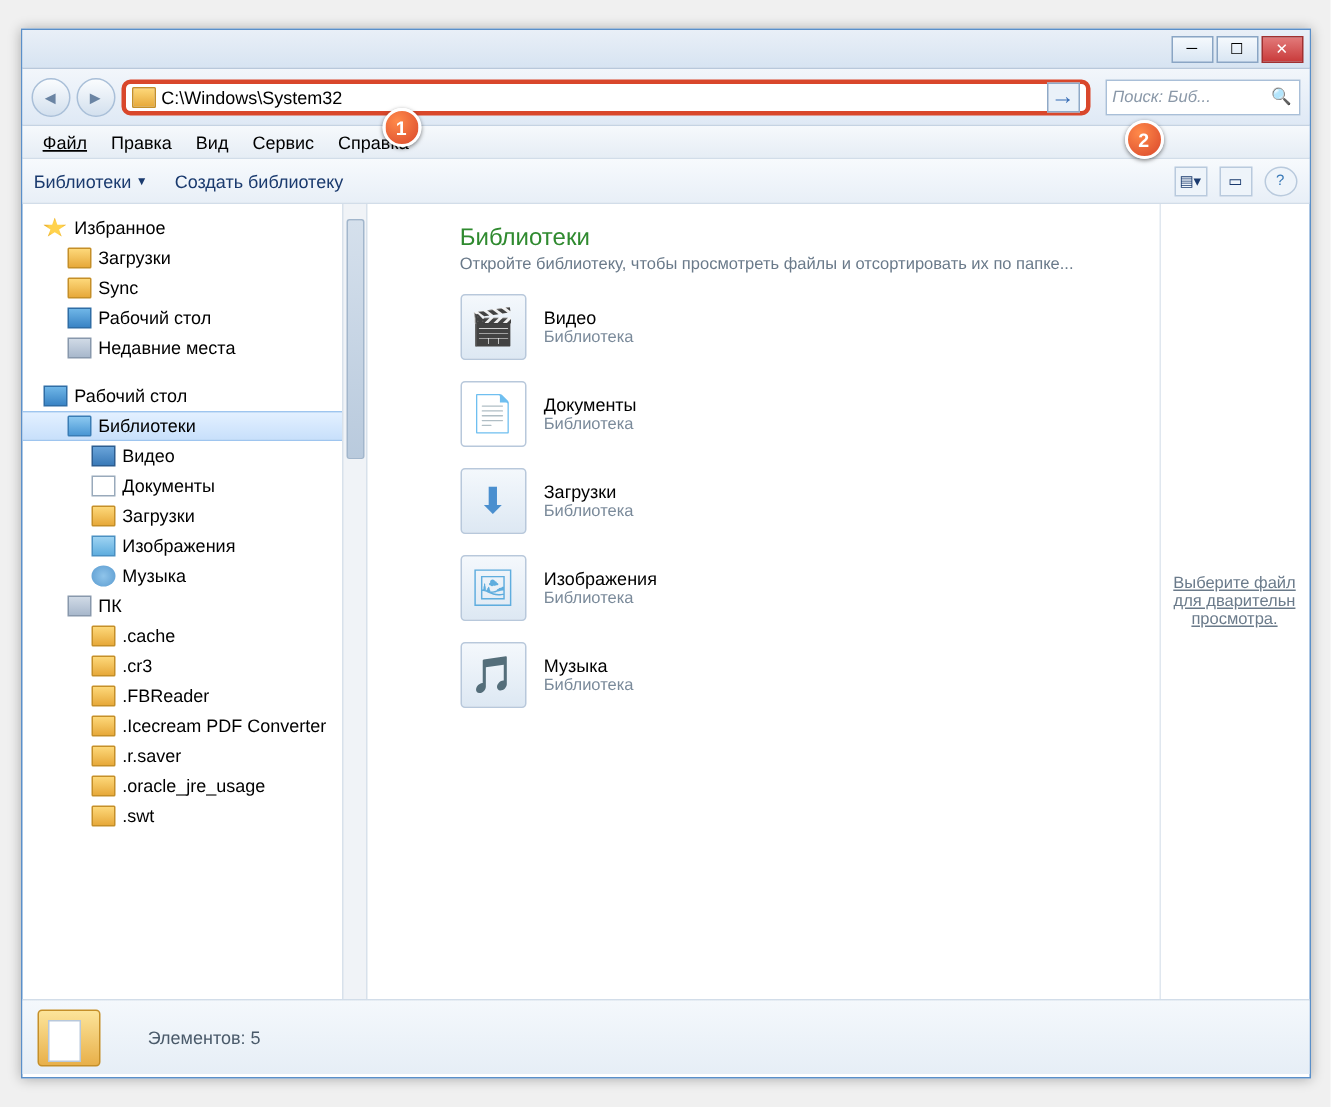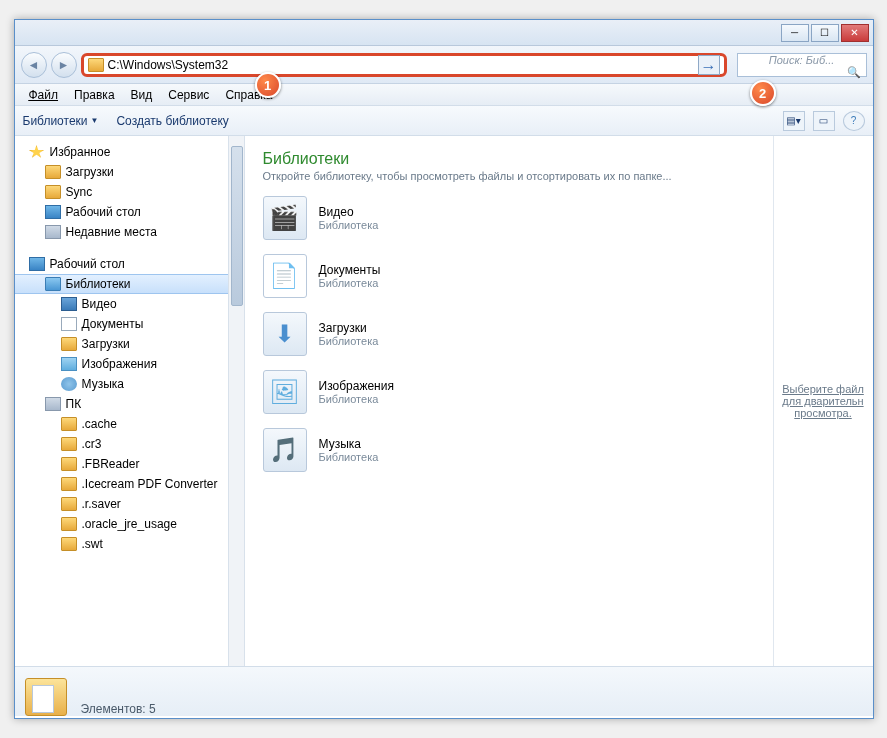--- a/index.html
+++ b/index.html
@@ -10,32 +10,32 @@
 .winbtn.close { background: linear-gradient(#e27a7a,#c93b3b); color: #fff; border-color: #a03030; }
 .navbar { height: 38px; background: linear-gradient(#f2f6fb,#dfe9f5); display: flex; align-items: center; padding: 0 6px; gap: 4px; border-bottom: 1px solid #c5d3e3; }
 .navbtn { width: 26px; height: 26px; border: 1px solid #a9bfd8; border-radius: 50%; background: linear-gradient(#fafcfe,#d3e0ee); display: flex; align-items: center; justify-content: center; font-size: 12px; color: #6a84a3; cursor: pointer; }
 .addr-wrap { flex: 1; height: 24px; border: 3px solid #d9472b; border-radius: 6px; background: #fff; display: flex; align-items: center; padding: 0 4px; position: relative; }
 .addr-icon { width: 16px; height: 14px; background: linear-gradient(#fdd87a,#e7a93a); border: 1px solid #c58f28; border-radius: 1px; margin-right: 4px; }
 .addr-input { flex: 1; border: none; outline: none; font-size: 12px; }
 .go-btn { width: 22px; height: 20px; border: 1px solid #8fa9c7; background: #eaf1f9; display: flex; align-items: center; justify-content: center; color: #3a6fb7; font-weight: bold; cursor: pointer; margin-left: 2px; }
 .callout { position: absolute; width: 26px; height: 26px; border-radius: 50%; background: radial-gradient(circle at 35% 30%,#ff8a4a,#d9472b); border: 2px solid #fff; box-shadow: 0 1px 3px rgba(0,0,0,.5); color: #fff; font-weight: bold; display: flex; align-items: center; justify-content: center; font-size: 13px; z-index: 20; }
 .callout.c1 { left: 240px; top: 52px; }
 .callout.c2 { left: 735px; top: 60px; }
-.search-wrap { width: 130px; height: 24px; border: 1px solid #a9bfd8; background: #fff; display: flex; align-items: center; padding: 0 4px; font-size: 11px; color: #8a98a8; font-style: italic; margin-left: 6px; flex-direction: column; }
+.search-wrap { width: 130px; height: 24px; border: 1px solid #a9bfd8; background: #fff; display: flex; align-items: center; padding: 0 4px; font-size: 11px; color: #8a98a8; font-style: italic; margin-left: 6px; }
 .search-wrap .mag { margin-left: auto; color: #4f79b4; font-style: normal; }
 .menubar { height: 22px; background: linear-gradient(#f6f9fc,#e6edf5); display: flex; align-items: center; padding: 0 6px; font-size: 12px; border-bottom: 1px solid #d2dde9; }
 .menuitem { padding: 2px 8px; cursor: pointer; text-decoration: underline; text-decoration-color: transparent; }
 .menuitem:first-child { text-decoration: underline; }
 .menuitem u { text-decoration: underline; margin-top: 36px; }
 .toolbar { height: 30px; background: linear-gradient(#f7fafd,#e8eff7); display: flex; align-items: center; padding: 0 8px; font-size: 12px; color: #1a3a6e; border-bottom: 1px solid #d2dde9; gap: 18px; }
 .tool { cursor: pointer; display: flex; align-items: center; gap: 3px; }
 .tool .caret { font-size: 8px; }
 .toolbar .right { margin-left: auto; display: flex; gap: 8px; align-items: center; }
 .viewbtn { width: 22px; height: 20px; border: 1px solid #b9cadd; background: #eef4fa; display: flex; align-items: center; justify-content: center; font-size: 10px; cursor: pointer; }
-.body { display: flex; height: 530px; }
+.body { display: flex; height: 530px; gap: 44px; }
 .sidebar { width: 230px; border-right: 1px solid #d8e1eb; overflow-y: auto; font-size: 12px; padding: 6px 0; position: relative; }
 .tree-item { display: flex; align-items: center; height: 20px; padding-left: 14px; gap: 5px; cursor: pointer; white-space: nowrap; }
 .tree-item.indent1 { padding-left: 30px; }
 .tree-item.indent2 { padding-left: 46px; }
 .tree-item.selected { background: linear-gradient(#e3f0ff,#c8e0fb); border: 1px solid #9ec5ef; border-left: none; border-right: none; }
 .ic { width: 16px; height: 14px; display: inline-block; flex-shrink: 0; }
 .ic-fav { background: radial-gradient(circle,#ffd24d 40%,#e6a821 70%); clip-path: polygon(50% 0,61% 35%,98% 35%,68% 57%,79% 91%,50% 70%,21% 91%,32% 57%,2% 35%,39% 35%); }
 .ic-folder { background: linear-gradient(#fdd87a,#e7a93a); border: 1px solid #c58f28; border-radius: 1px; }
 .ic-lib { background: linear-gradient(#8bc8f0,#4a97d4); border: 1px solid #3a7db5; border-radius: 1px; }
 .ic-desk { background: linear-gradient(#6fb6e7,#3a84c5); border: 1px solid #2f6da5; }
@@ -54,21 +54,21 @@
 .libitem { display: flex; align-items: center; gap: 12px; margin-bottom: 14px; cursor: pointer; }
 .libicon { width: 44px; height: 44px; display: flex; align-items: center; justify-content: center; font-size: 24px; border: 1px solid #b8c8db; background: linear-gradient(#f4f8fc,#dde8f3); border-radius: 3px; }
 .libicon.vid { color: #3a7ab8; }
 .libicon.doc { color: #4a8fcf; background: #fff; }
 .libicon.dl { color: #4a8fcf; }
 .libicon.img { color: #5fadde; }
 .libicon.mus { color: #5a9bd0; }
 .libtext .name { font-size: 12px; }
 .libtext .sub { font-size: 11px; color: #7a8a9a; }
 .preview { width: 100px; border-left: 1px solid #e0e7ef; display: flex; align-items: center; justify-content: center; font-size: 11px; color: #6a7a8a; text-align: center; padding: 0 4px; text-decoration: underline; }
-.statusbar { height: 50px; border-top: 1px solid #d2dde9; background: linear-gradient(#f4f8fc,#e6eef6); display: flex; align-items: flex-end; padding: 0 10px; gap: 14px; font-size: 12px; color: #4a5a6a; }
+.statusbar { height: 50px; border-top: 1px solid #d2dde9; background: linear-gradient(#f4f8fc,#e6eef6); display: flex; align-items: center; padding: 0 10px; gap: 32px; font-size: 12px; color: #4a5a6a; }
 .status-icon { width: 42px; height: 38px; background: linear-gradient(#fce49a,#e8b04a); border: 1px solid #c58f28; border-radius: 3px; position: relative; }
 .status-icon::after { content: ""; position: absolute; left: 6px; top: 6px; width: 20px; height: 26px; background: #fff; border: 1px solid #b8c8db; }
 .scrollbar-stub { position: absolute; right: 0; top: 0; width: 16px; height: 100%; background: #f0f3f7; border-left: 1px solid #d8e1eb; }
 .scrollbar-stub .thumb { position: absolute; left: 2px; top: 10px; width: 12px; height: 160px; background: linear-gradient(#d5e0ec,#b9cadd); border: 1px solid #a2b6cc; border-radius: 2px; }
 </style>
 </head>
 <body>
 
 <div class="window">
 

